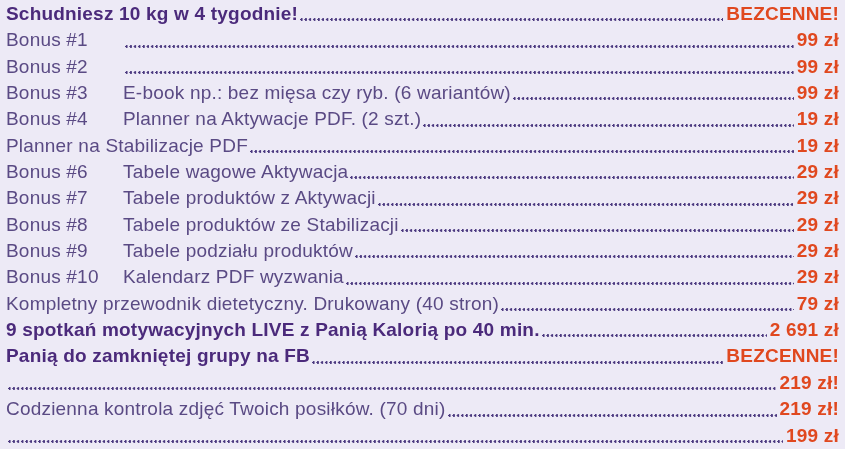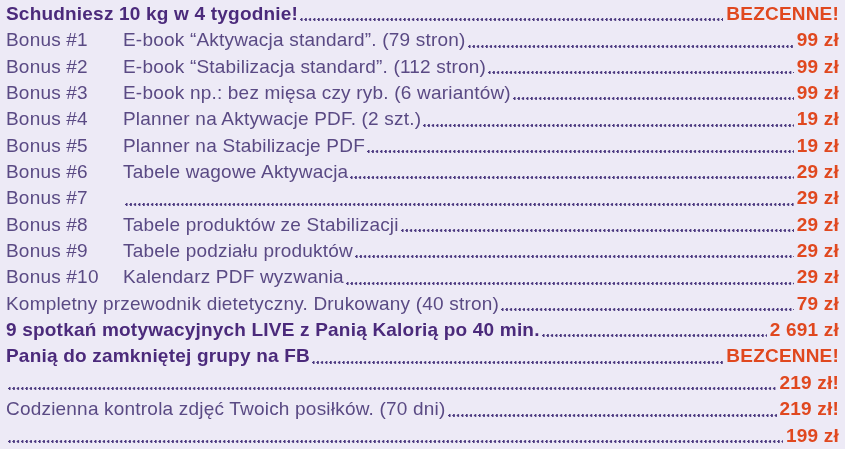--- a/index.html
+++ b/index.html
@@ -60,62 +60,60 @@
 <div class="list">
   <div class="row em">
 
     <span class="title">Schudniesz 10 kg w 4 tygodnie!</span>
     <span class="dots"></span>
     <span class="price">BEZCENNE!</span>
   </div>
 
   <div class="row">
     <span class="bonus-label">Bonus #1</span>
-    <span class="title">E-book “Aktywacja standard”. (79 stron)</span>
     <span class="dots"></span>
     <span class="price">99 zł</span>
   </div>
 
   <div class="row">
     <span class="bonus-label">Bonus #2</span>
-    <span class="title">E-book “Stabilizacja standard”. (112 stron)</span>
     <span class="dots"></span>
     <span class="price">99 zł</span>
   </div>
 
   <div class="row">
     <span class="bonus-label">Bonus #3</span>
     <span class="title">E-book np.: bez mięsa czy ryb. (6 wariantów)</span>
     <span class="dots"></span>
     <span class="price">99 zł</span>
   </div>
 
   <div class="row">
     <span class="bonus-label">Bonus #4</span>
     <span class="title">Planner na Aktywacje PDF. (2 szt.)</span>
     <span class="dots"></span>
     <span class="price">19 zł</span>
   </div>
 
   <div class="row">
-    <span class="bonus-label">Bonus #5</span>
     <span class="title">Planner na Stabilizacje PDF</span>
     <span class="dots"></span>
     <span class="price">19 zł</span>
   </div>
 
   <div class="row">
     <span class="bonus-label">Bonus #6</span>
     <span class="title">Tabele wagowe Aktywacja</span>
     <span class="dots"></span>
     <span class="price">29 zł</span>
   </div>
 
   <div class="row">
     <span class="bonus-label">Bonus #7</span>
+    <span class="title">Tabele produktów z Aktywacji</span>
     <span class="dots"></span>
     <span class="price">29 zł</span>
   </div>
 
   <div class="row">
     <span class="bonus-label">Bonus #8</span>
     <span class="title">Tabele produktów ze Stabilizacji</span>
     <span class="dots"></span>
     <span class="price">29 zł</span>
   </div>

